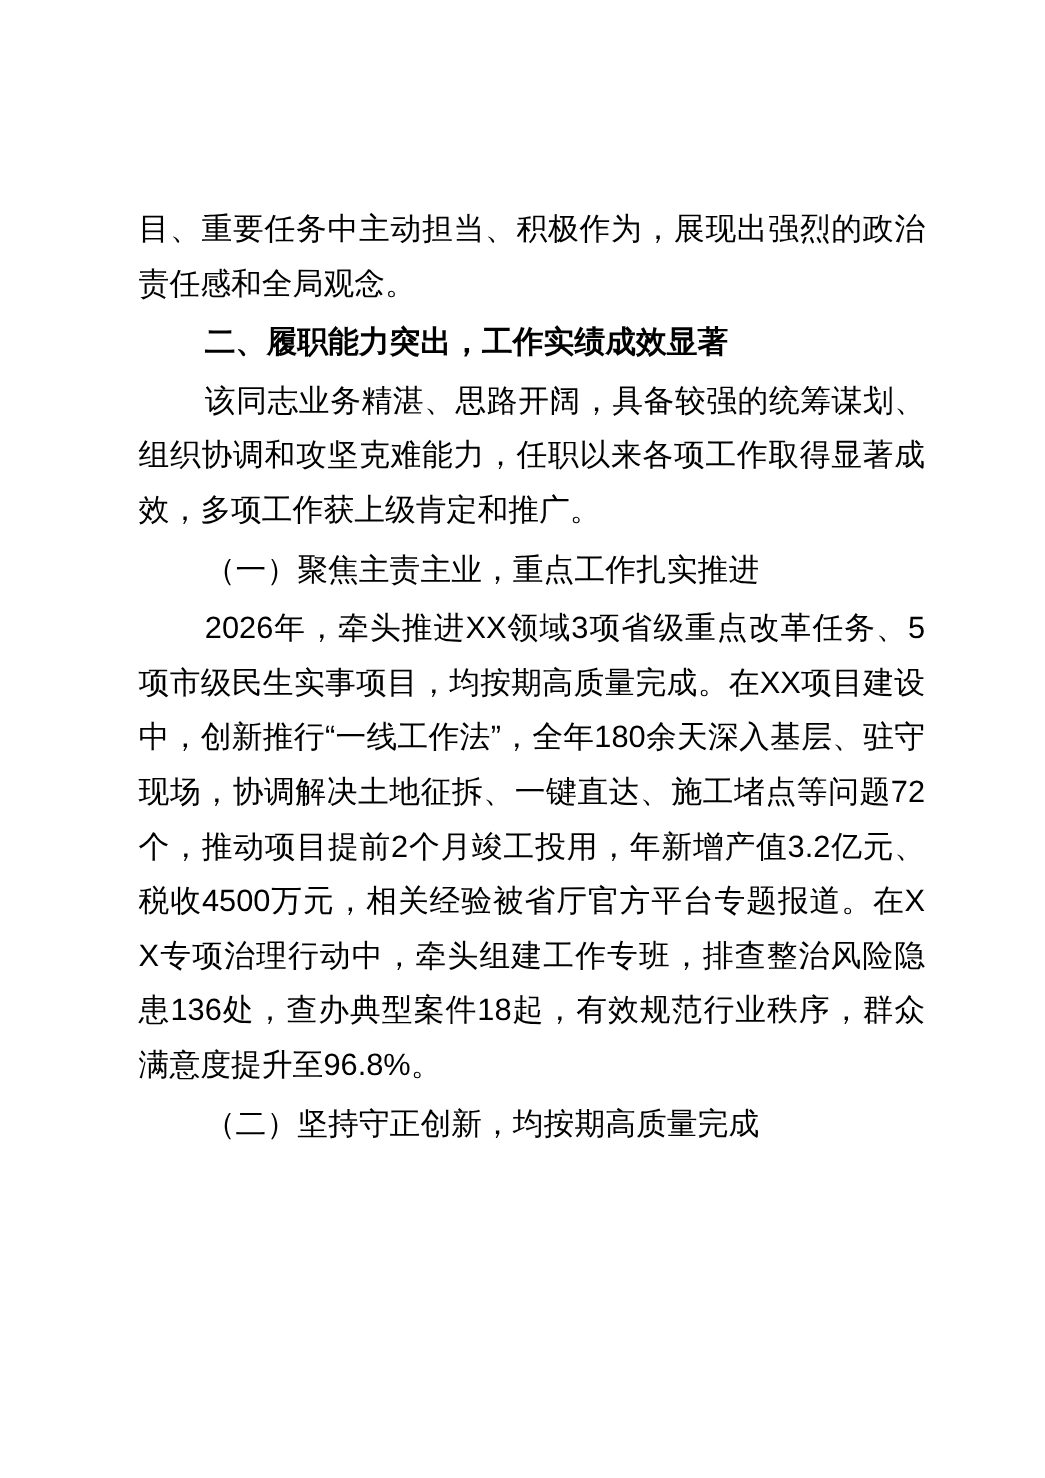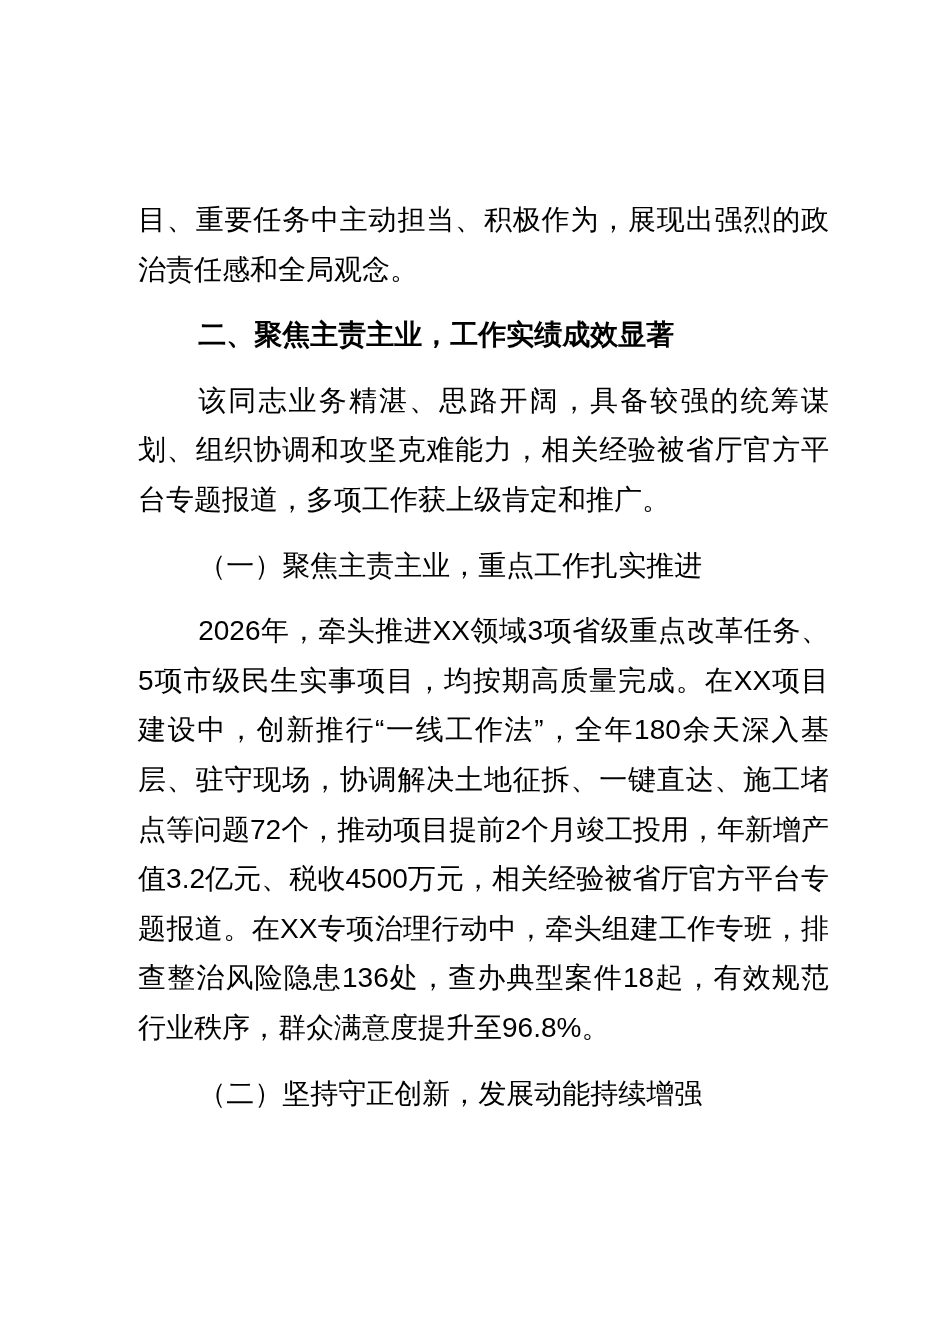--- a/index.html
+++ b/index.html
@@ -17,21 +17,21 @@
     overflow: hidden;
     font-family: "Liberation Sans", sans-serif;
     font-size: 28px;
     line-height: 49.6px;
     color: #000000;
     text-align: justify;
     text-justify: inter-ideograph;
     word-break: break-all;
   }
   .blk {
-    margin: 16px;
+    margin: 4px;
     padding: 0;
   }
   .ind {
     text-indent: 2.15em;
   }
   .cont {
     text-indent: 0;
   }
   .h1 {
     text-indent: 2.15em;
@@ -40,18 +40,18 @@
   .h2 {
     text-indent: 2.15em;
     font-weight: normal;
   }
 </style>
 </head>
 <body>
 
 <div class="page">
   <p class="blk cont">目、重要任务中主动担当、积极作为，展现出强烈的政治责任感和全局观念。</p>
-  <p class="blk h1">二、聚焦主责主业，工作实绩成效显著</p>
-  <p class="blk ind">该同志业务精湛、思路开阔，具备较强的统筹谋划、组织协调和攻坚克难能力，相关经验被省厅官方平台专题报道，多项工作获上级肯定和推广。</p>
+  <p class="blk h1">二、履职能力突出，工作实绩成效显著</p>
+  <p class="blk ind">该同志业务精湛、思路开阔，具备较强的统筹谋划、组织协调和攻坚克难能力，任职以来各项工作取得显著成效，多项工作获上级肯定和推广。</p>
   <p class="blk h2">（一）聚焦主责主业，重点工作扎实推进</p>
   <p class="blk ind">2026年，牵头推进XX领域3项省级重点改革任务、5项市级民生实事项目，均按期高质量完成。在XX项目建设中，创新推行“一线工作法”，全年180余天深入基层、驻守现场，协调解决土地征拆、一键直达、施工堵点等问题72个，推动项目提前2个月竣工投用，年新增产值3.2亿元、税收4500万元，相关经验被省厅官方平台专题报道。在XX专项治理行动中，牵头组建工作专班，排查整治风险隐患136处，查办典型案件18起，有效规范行业秩序，群众满意度提升至96.8%。</p>
-  <p class="blk h2">（二）坚持守正创新，发展动能持续增强</p>
+  <p class="blk h2">（二）坚持守正创新，均按期高质量完成</p>
 </div>
 
 </body></html>

